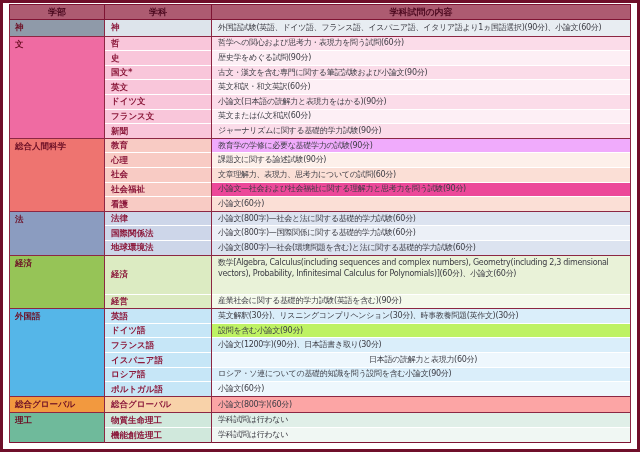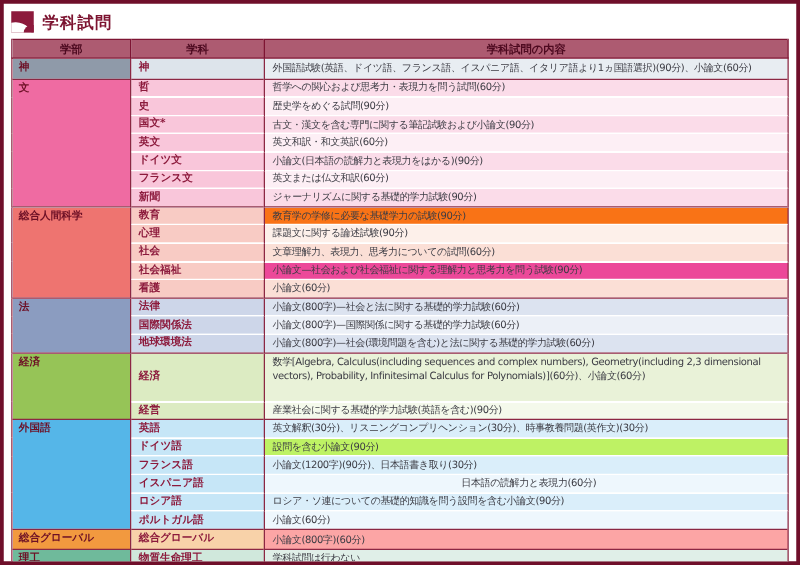--- a/index.html
+++ b/index.html
@@ -46,27 +46,20 @@
     border-top:1px solid #8c2743;background:#fff;
     padding:3px 6px 3px 6px;font-size:8px;color:#3c3c44;
     white-space:nowrap;overflow:hidden;
   }
 </style>
 </head>
 <body>
 
 <div class="page">
 
-  <div class="title-bar">
-    <span class="logo">
-      <span class="swoosh"></span>
-      <span class="corner"></span>
-    </span>
-    <h1 class="title">学科試問</h1>
-  </div>
 
   <table class="exam-table">
     <colgroup>
       <col class="c1">
         <col class="c2">
         <col class="c3">
     </colgroup>
     <thead>
       <tr>
         <th>学部</th>
@@ -105,21 +98,21 @@
           <td class="dept" style="background: rgb(249, 198, 218);">フランス文</td>
           <td class="content" style="background: rgb(253, 239, 245);">英文または仏文和訳(60分)</td>
         </tr>
         <tr>
           <td class="dept" style="background: rgb(249, 198, 218);">新聞</td>
           <td class="content" style="background: rgb(251, 220, 233);">ジャーナリズムに関する基礎的学力試験(90分)</td>
         </tr>
         <tr class="group-start">
           <td class="faculty" rowspan="5" style="background: rgb(238, 116, 112);">総合人間科学</td>
           <td class="dept" style="background: rgb(248, 203, 196);">教育</td>
-          <td class="content" style="background: #f97316;">教育学の学修に必要な基礎学力の試験(90分)</td>
+          <td class="content" style="background: #f0abfc;">教育学の学修に必要な基礎学力の試験(90分)</td>
         </tr>
         <tr>
           <td class="dept" style="background: rgb(248, 203, 196);">心理</td>
           <td class="content" style="background: rgb(253, 240, 234);">課題文に関する論述試験(90分)</td>
         </tr>
         <tr>
           <td class="dept" style="background: rgb(248, 203, 196);">社会</td>
           <td class="content" style="background: rgb(251, 223, 214);">文章理解力、表現力、思考力についての試問(60分)</td>
         </tr>
         <tr>

